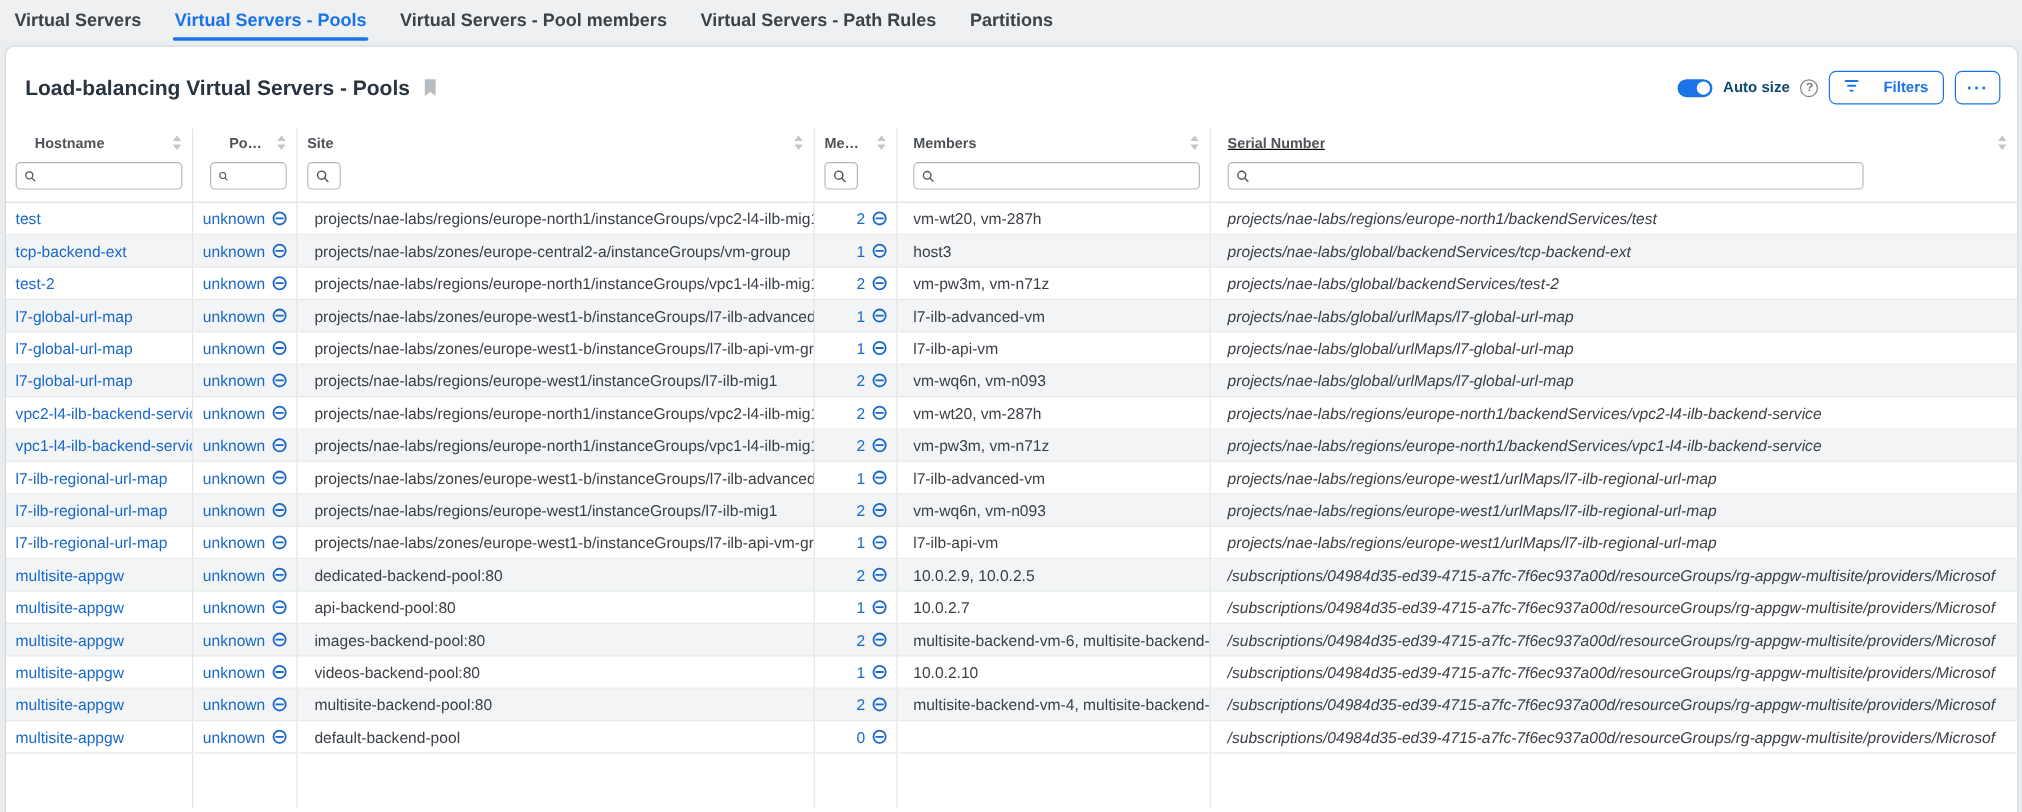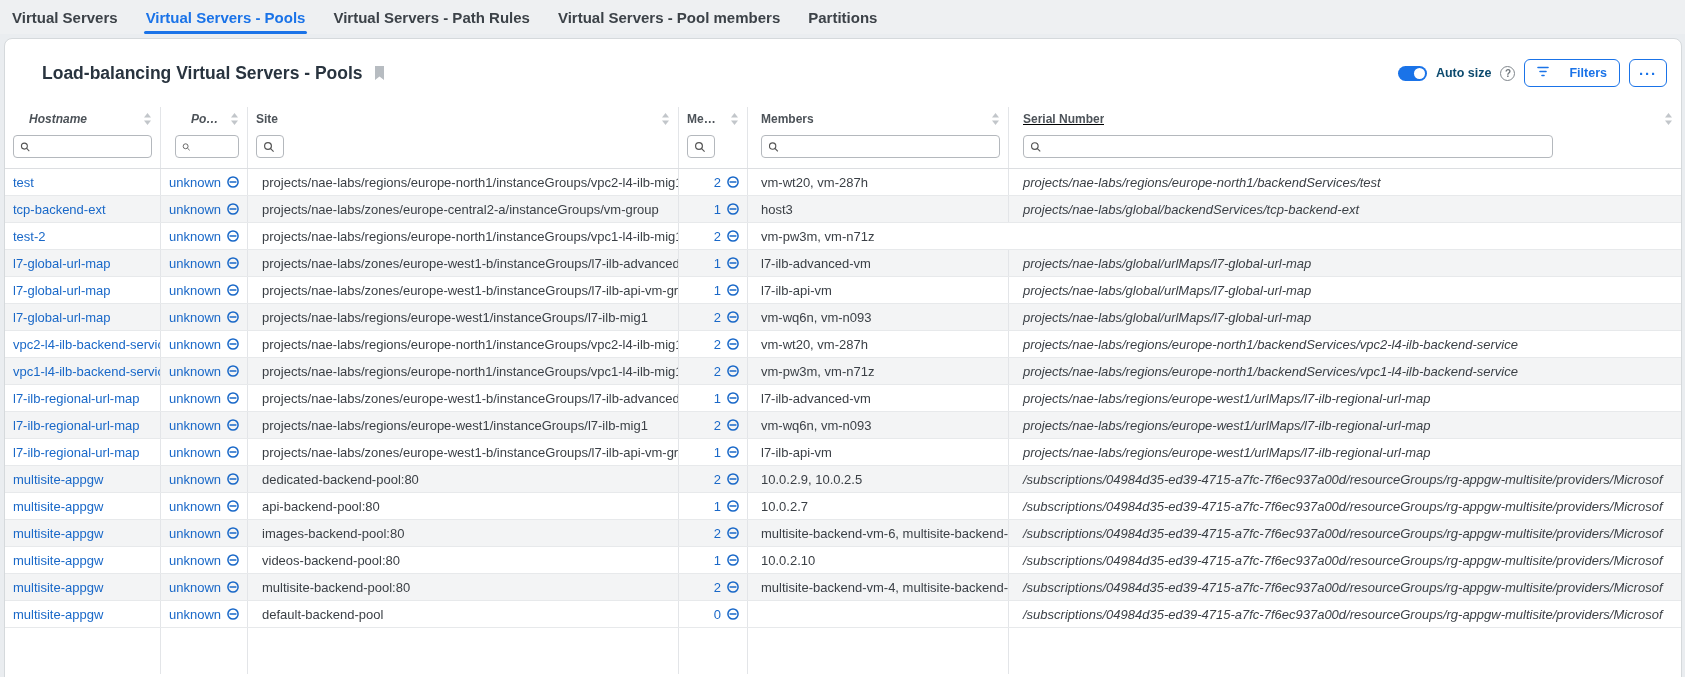--- a/index.html
+++ b/index.html
@@ -14,21 +14,21 @@
   .tab.active { color:#1a73e8; }
   .tab.active::after { content:""; position:absolute; left:-2px; right:-2px; bottom:0;
     height:3px; background:#1a73e8; border-radius:2px; }
 
   
   .card { position:absolute; left:4px; top:38px; right:3px; bottom:-30px;
     background:#fff; border:1px solid #d5d9dc; border-radius:8px 8px 0 0; overflow:hidden; }
 
   .card-head { display:flex; align-items:center; justify-content:space-between;
     padding:20px 14px 12px 16px; }
-  .title-wrap { display:flex; align-items:center; gap:10px;margin-left:21px; }
+  .title-wrap { display:flex; align-items:center; gap:10px; }
   .page-title { font-size:17.5px; font-weight:700; color:#29343f; }
   .bookmark { display:inline-flex; }
 
   .head-controls { display:flex; align-items:center; gap:9px; }
   .toggle { width:29px; height:15px; border-radius:8px; background:#1a73e8; position:relative; cursor:pointer; }
   .toggle .knob { position:absolute; right:2px; top:2px; width:11px; height:11px; border-radius:50%; background:#fff; }
   .toggle-label { font-size:12.5px; font-weight:700; color:#0c4a6e; }
   .help { width:15px; height:15px; border:1.4px solid #80868c; border-radius:50%;
     font-size:10px; font-weight:700; color:#70767c; display:flex; align-items:center; justify-content:center; }
   .btn { display:flex; align-items:center; gap:20px; height:28px; padding:0 12px;
@@ -44,21 +44,21 @@
   .th-top { display:flex; align-items:center; justify-content:space-between; height:24px; }
   .th-label { font-size:12px; font-weight:700; color:#4d5359; white-space:nowrap;
     overflow:hidden; text-overflow:ellipsis; }
   .sort { flex:none; margin-left:6px; display:inline-flex; cursor:pointer; }
   .search { display:flex; align-items:center; gap:5px; height:23px; margin-top:4px;
     border:1px solid #b4b8bd; border-radius:4px; background:#fff; padding:0 6px; }
   .search.small { width:28px; padding:0 0 0 6px; }
   .search.serial { width:530px; }
   .search input { border:none; outline:none; width:100%; font-size:12px; color:#333;
     font-family:"Liberation Sans", sans-serif; background:transparent; }
-  .th.c-pool .th-label, .th.c-host .th-label { padding-left:16px;font-style:italic; }
+  .th.c-pool .th-label, .th.c-host .th-label { padding-left:16px; }
   .th.c-pool { padding-left:14px; }
   .th.c-members { padding-left:13px; }
   .th.c-serial { padding-left:14px;text-decoration:underline; }
 
   .tbody { border-top:1px solid #dcdee1; }
   .trow { display:grid; grid-template-columns:var(--cols); height:27px; border-bottom:1px solid #e7e9eb; }
   .trow:nth-child(even) { background:#f3f4f5; }
   .td { display:flex; align-items:center; padding:0 8px; border-right:1px solid #e3e5e8;
     font-size:13px; color:#3a3f45; white-space:nowrap; overflow:hidden; }
   .td:last-child { border-right:none; }
@@ -78,25 +78,25 @@
 
     <div class="tab">
       <span>Virtual Servers</span>
     </div>
 
     <div class="tab active">
       <span>Virtual Servers - Pools</span>
     </div>
 
     <div class="tab">
+      <span>Virtual Servers - Pool members</span>
+    </div>
+
+    <div class="tab">
       <span>Virtual Servers - Path Rules</span>
-    </div>
-
-    <div class="tab">
-      <span>Virtual Servers - Pool members</span>
     </div>
 
     <div class="tab">
       <span>Partitions</span>
     </div>
   </div>
 
 <div class="card">
 
   <div class="card-head">
@@ -332,20 +332,23 @@
               <span>2</span>
               <svg width="14" height="14" viewBox="0 0 14 14">
                 <circle cx="7" cy="7" r="5.1" fill="none" stroke="#1968c8" stroke-width="1.5"></circle>
                 <line x1="3.6" y1="7" x2="10.4" y2="7" stroke="#1968c8" stroke-width="1.5"></line>
               </svg>
             </span>
           </div>
           <div class="td c-members">
             <span>vm-pw3m, vm-n71z</span>
           </div>
+          <div class="td c-serial">
+            <span>projects/nae-labs/global/backendServices/test-2</span>
+          </div>
         </div>
 
         <div class="trow">
           <div class="td c-host">
             <span class="link">l7-global-url-map</span>
           </div>
           <div class="td c-site">
             <span class="link">
               <span>unknown</span>
               <svg width="14" height="14" viewBox="0 0 14 14">

